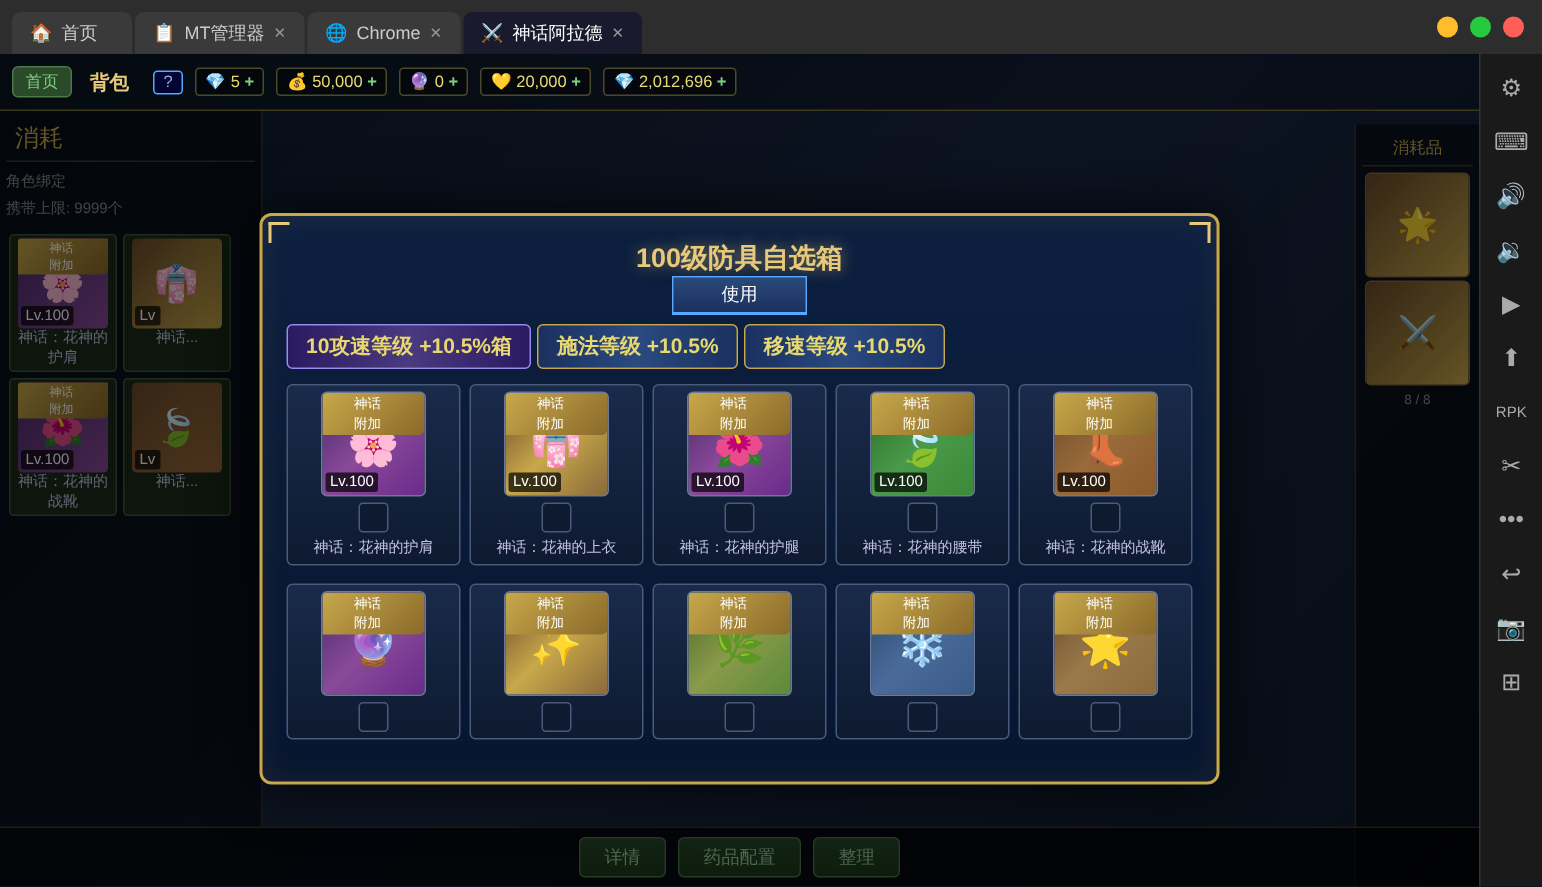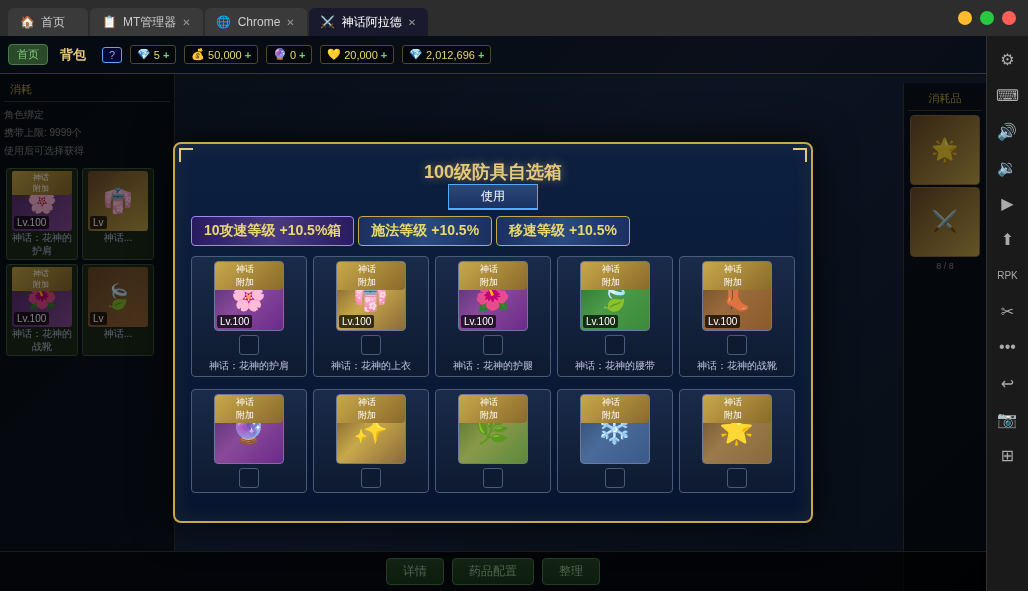--- a/index.html
+++ b/index.html
@@ -445,21 +445,21 @@
       border-radius: 4px;
       margin: 2px auto;
       display: flex;
       align-items: center;
       justify-content: center;
       font-size: 22px;
       cursor: pointer;
     }
 
     .inventory-label {
-      font-size: 11px;
+      font-size: 16px;
       color: #c8a84a;
       padding: 4px 6px;
       border-bottom: 1px solid #3a3a2a;
       margin-bottom: 4px;
       font-family: Liberation Serif, serif;
     }
 
     .char-bind-text {
       font-size: 10px;
       color: #888;
@@ -543,21 +543,20 @@
       <span>💎</span>
       <span>2,012,696</span>
       <span class="plus-btn">+</span>
     </div>
   </div>
 
   <div class="game-side-left">
     <div class="inventory-label">消耗</div>
     <div class="char-bind-text">角色绑定</div>
     <div class="char-bind-text">携带上限: 9999个</div>
-    <div class="char-bind-text">使用后可选择获得</div>
 
     <div style="display:flex;flex-wrap:wrap;margin-top:6px;">
       <div class="left-item">
         <div class="left-item-img left-item-img-1">
           🌸
           <div class="item-level">Lv.100</div>
           <div class="item-badge" style="font-size:8px;">神话附加</div>
         </div>
         <div class="item-name">神话：花神的护肩</div>
       </div>

